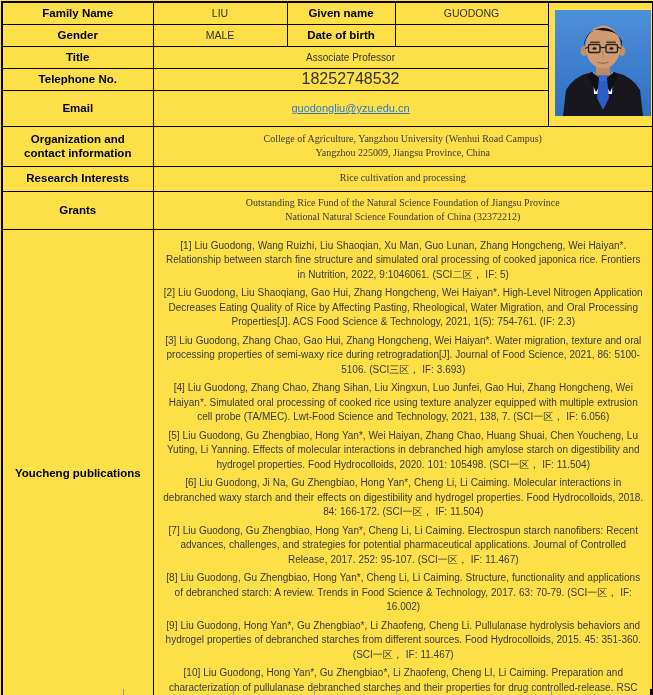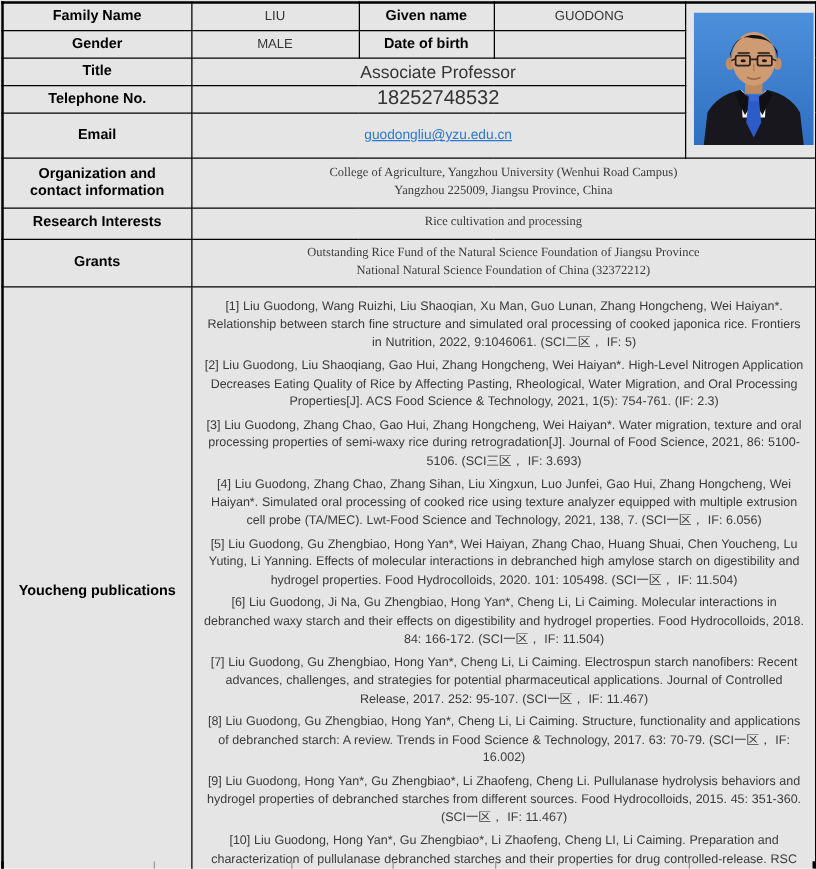--- a/index.html
+++ b/index.html
@@ -3,21 +3,21 @@
 <meta charset="utf-8">
 <style>
   * { box-sizing: border-box; margin: 0; padding: 0; }
   html, body { background: #ffffff; }
   body {
     width: 653px; height: 695px;
     font-family: "Liberation Sans", sans-serif;
     position: relative;
     overflow: hidden;
   }
-  .page { position: absolute; left: 0; top: 0; width: 653px; height: 695px; background: #e5e5e5; }
+  .page { position: absolute; left: 0; top: 0; width: 653px; height: 695px; background: #fde047; }
 
   table.profile {
     position: absolute; left: 1px; top: 1px;
     width: 651px; height: 686px;
     border-collapse: collapse;
     table-layout: fixed;
     border: 2px solid #000;
   }
   table.profile td, table.profile th {
     border: 1px solid #000;
@@ -122,21 +122,21 @@
 
     <tr style="height:22px">
       <th class="lbl">Gender</th>
       <td class="val">MALE</td>
       <th class="lbl">Date of birth</th>
       <td class="val"></td>
     </tr>
 
     <tr style="height:22px">
       <th class="lbl">Title</th>
-      <td class="val" colspan="3" style="font-size:14px">Associate Professor</td>
+      <td class="val" colspan="3" style="font-size:10px">Associate Professor</td>
     </tr>
 
     <tr style="height:22px">
       <th class="lbl">Telephone No.</th>
       <td class="val" colspan="3" style="font-size:16px">18252748532</td>
     </tr>
 
     <tr style="height:36px">
       <th class="lbl">Email</th>
       <td class="val" colspan="3">

